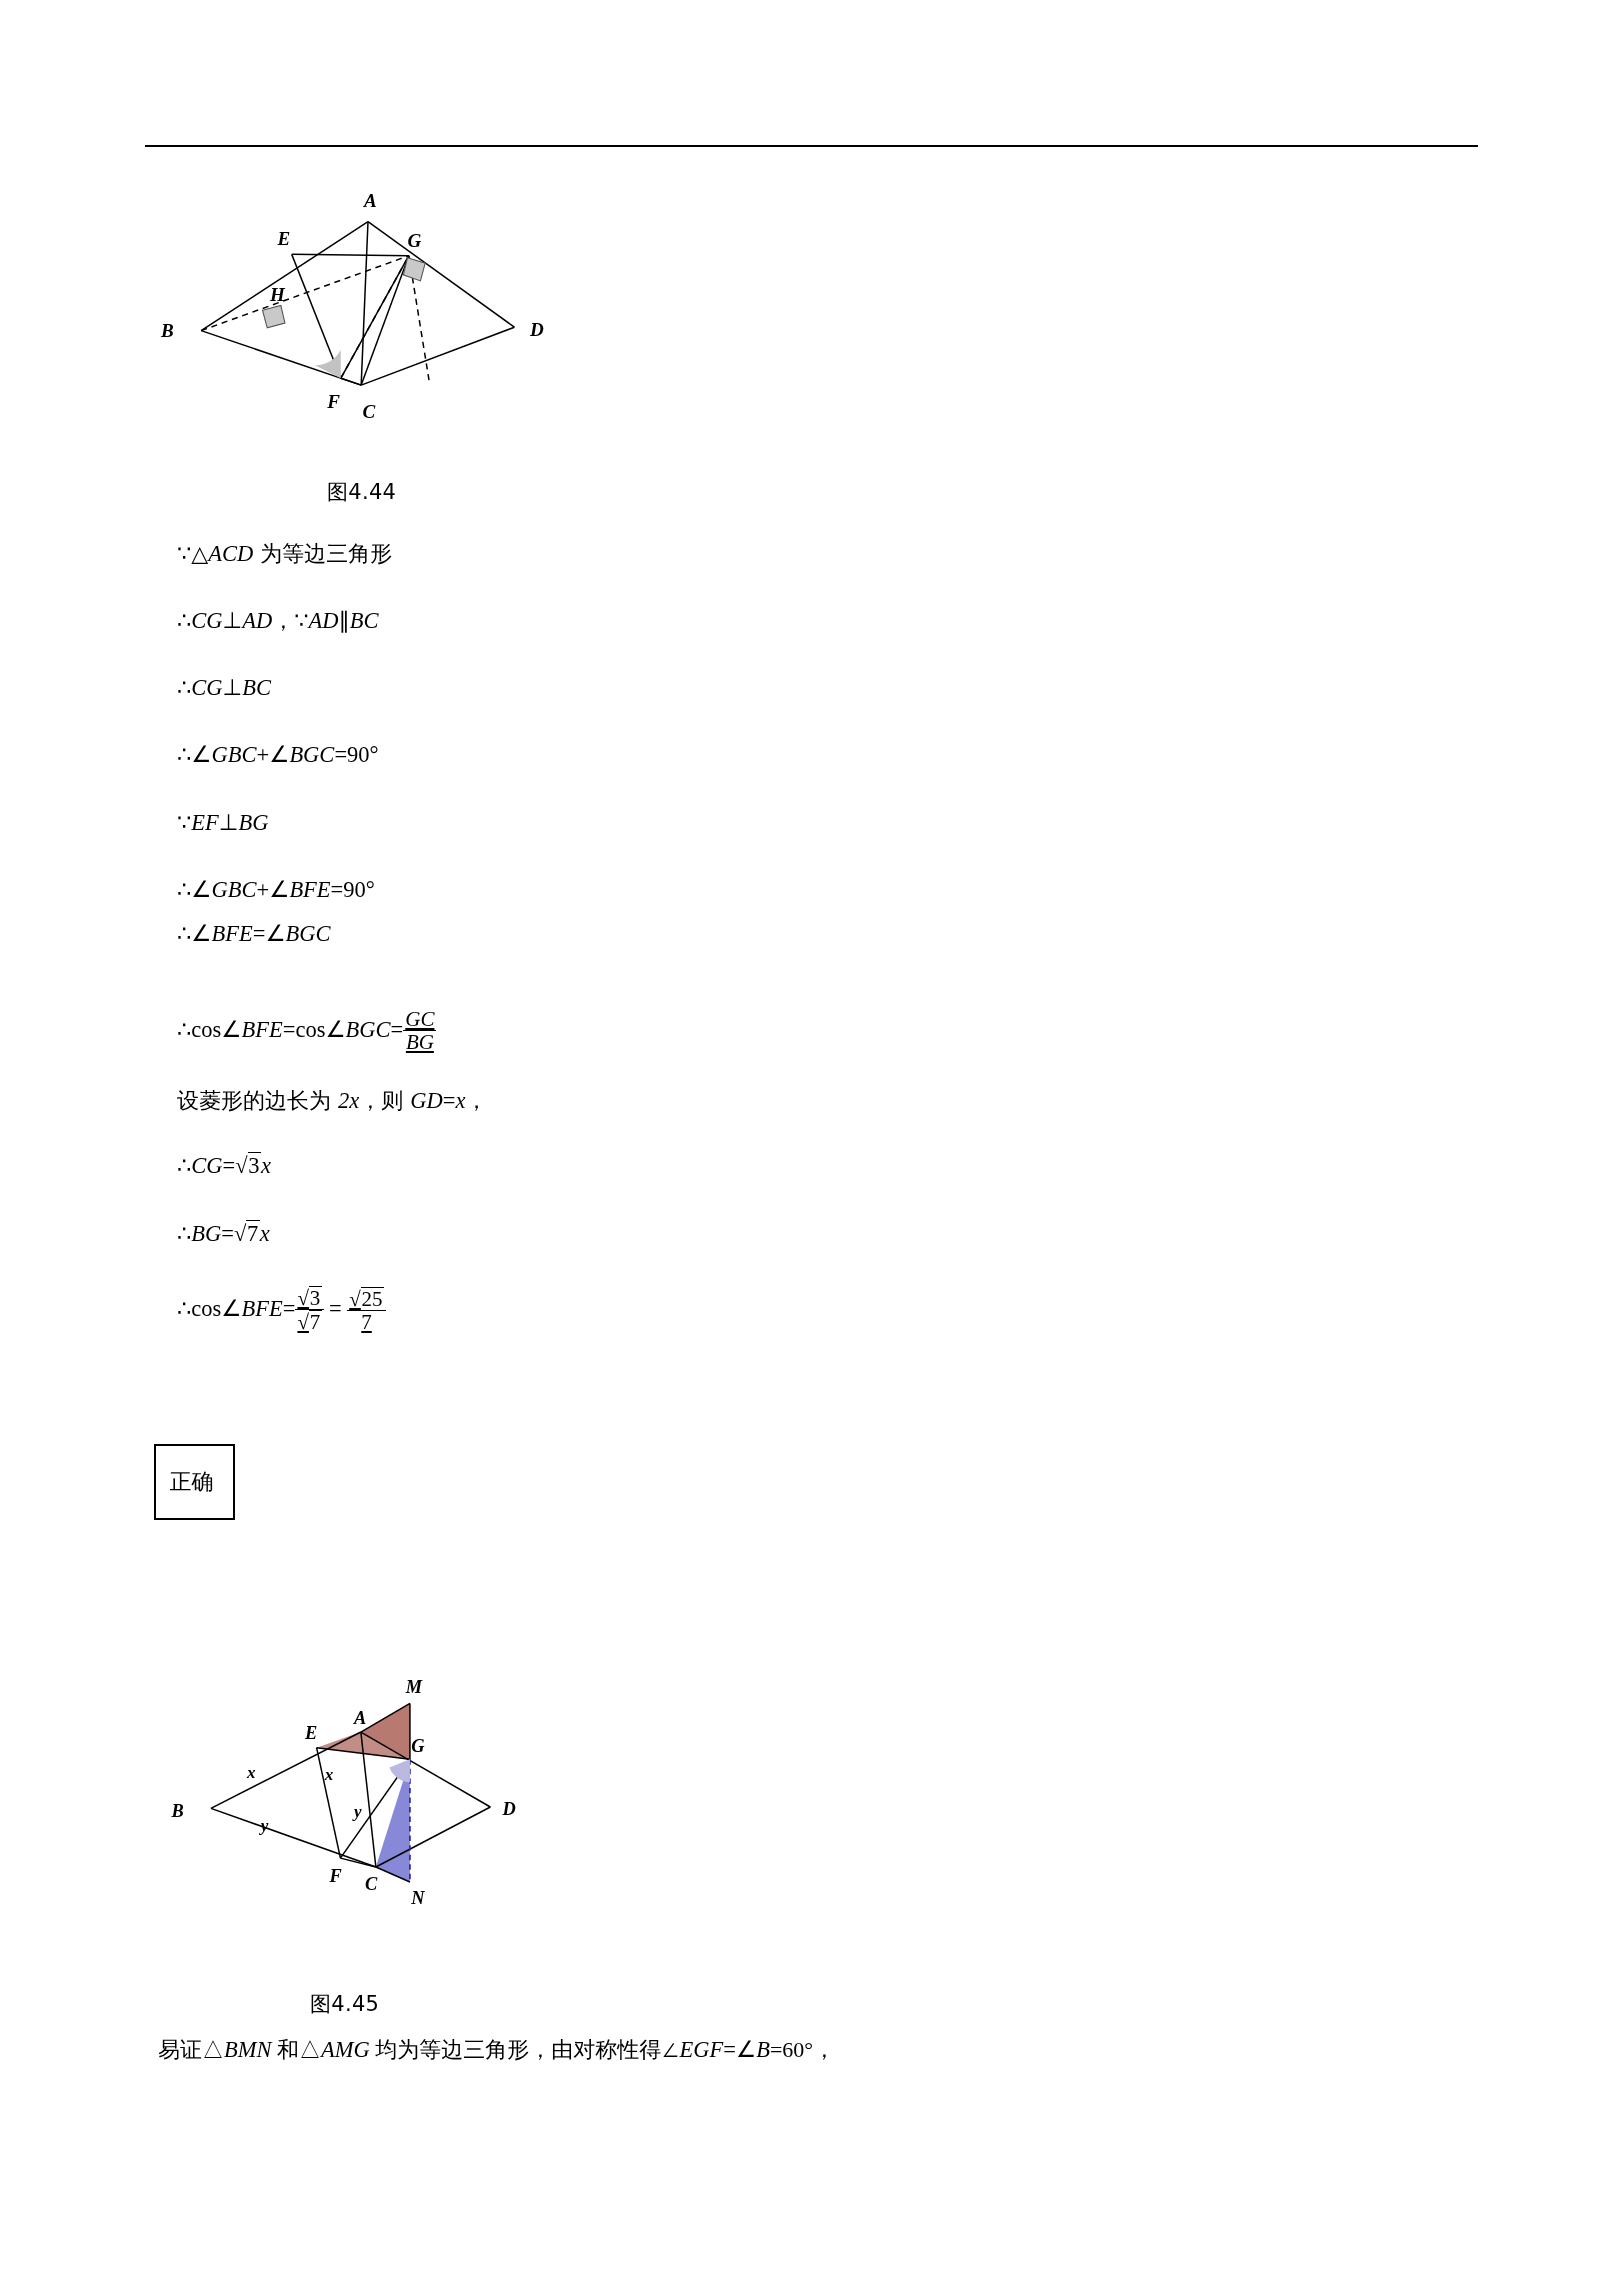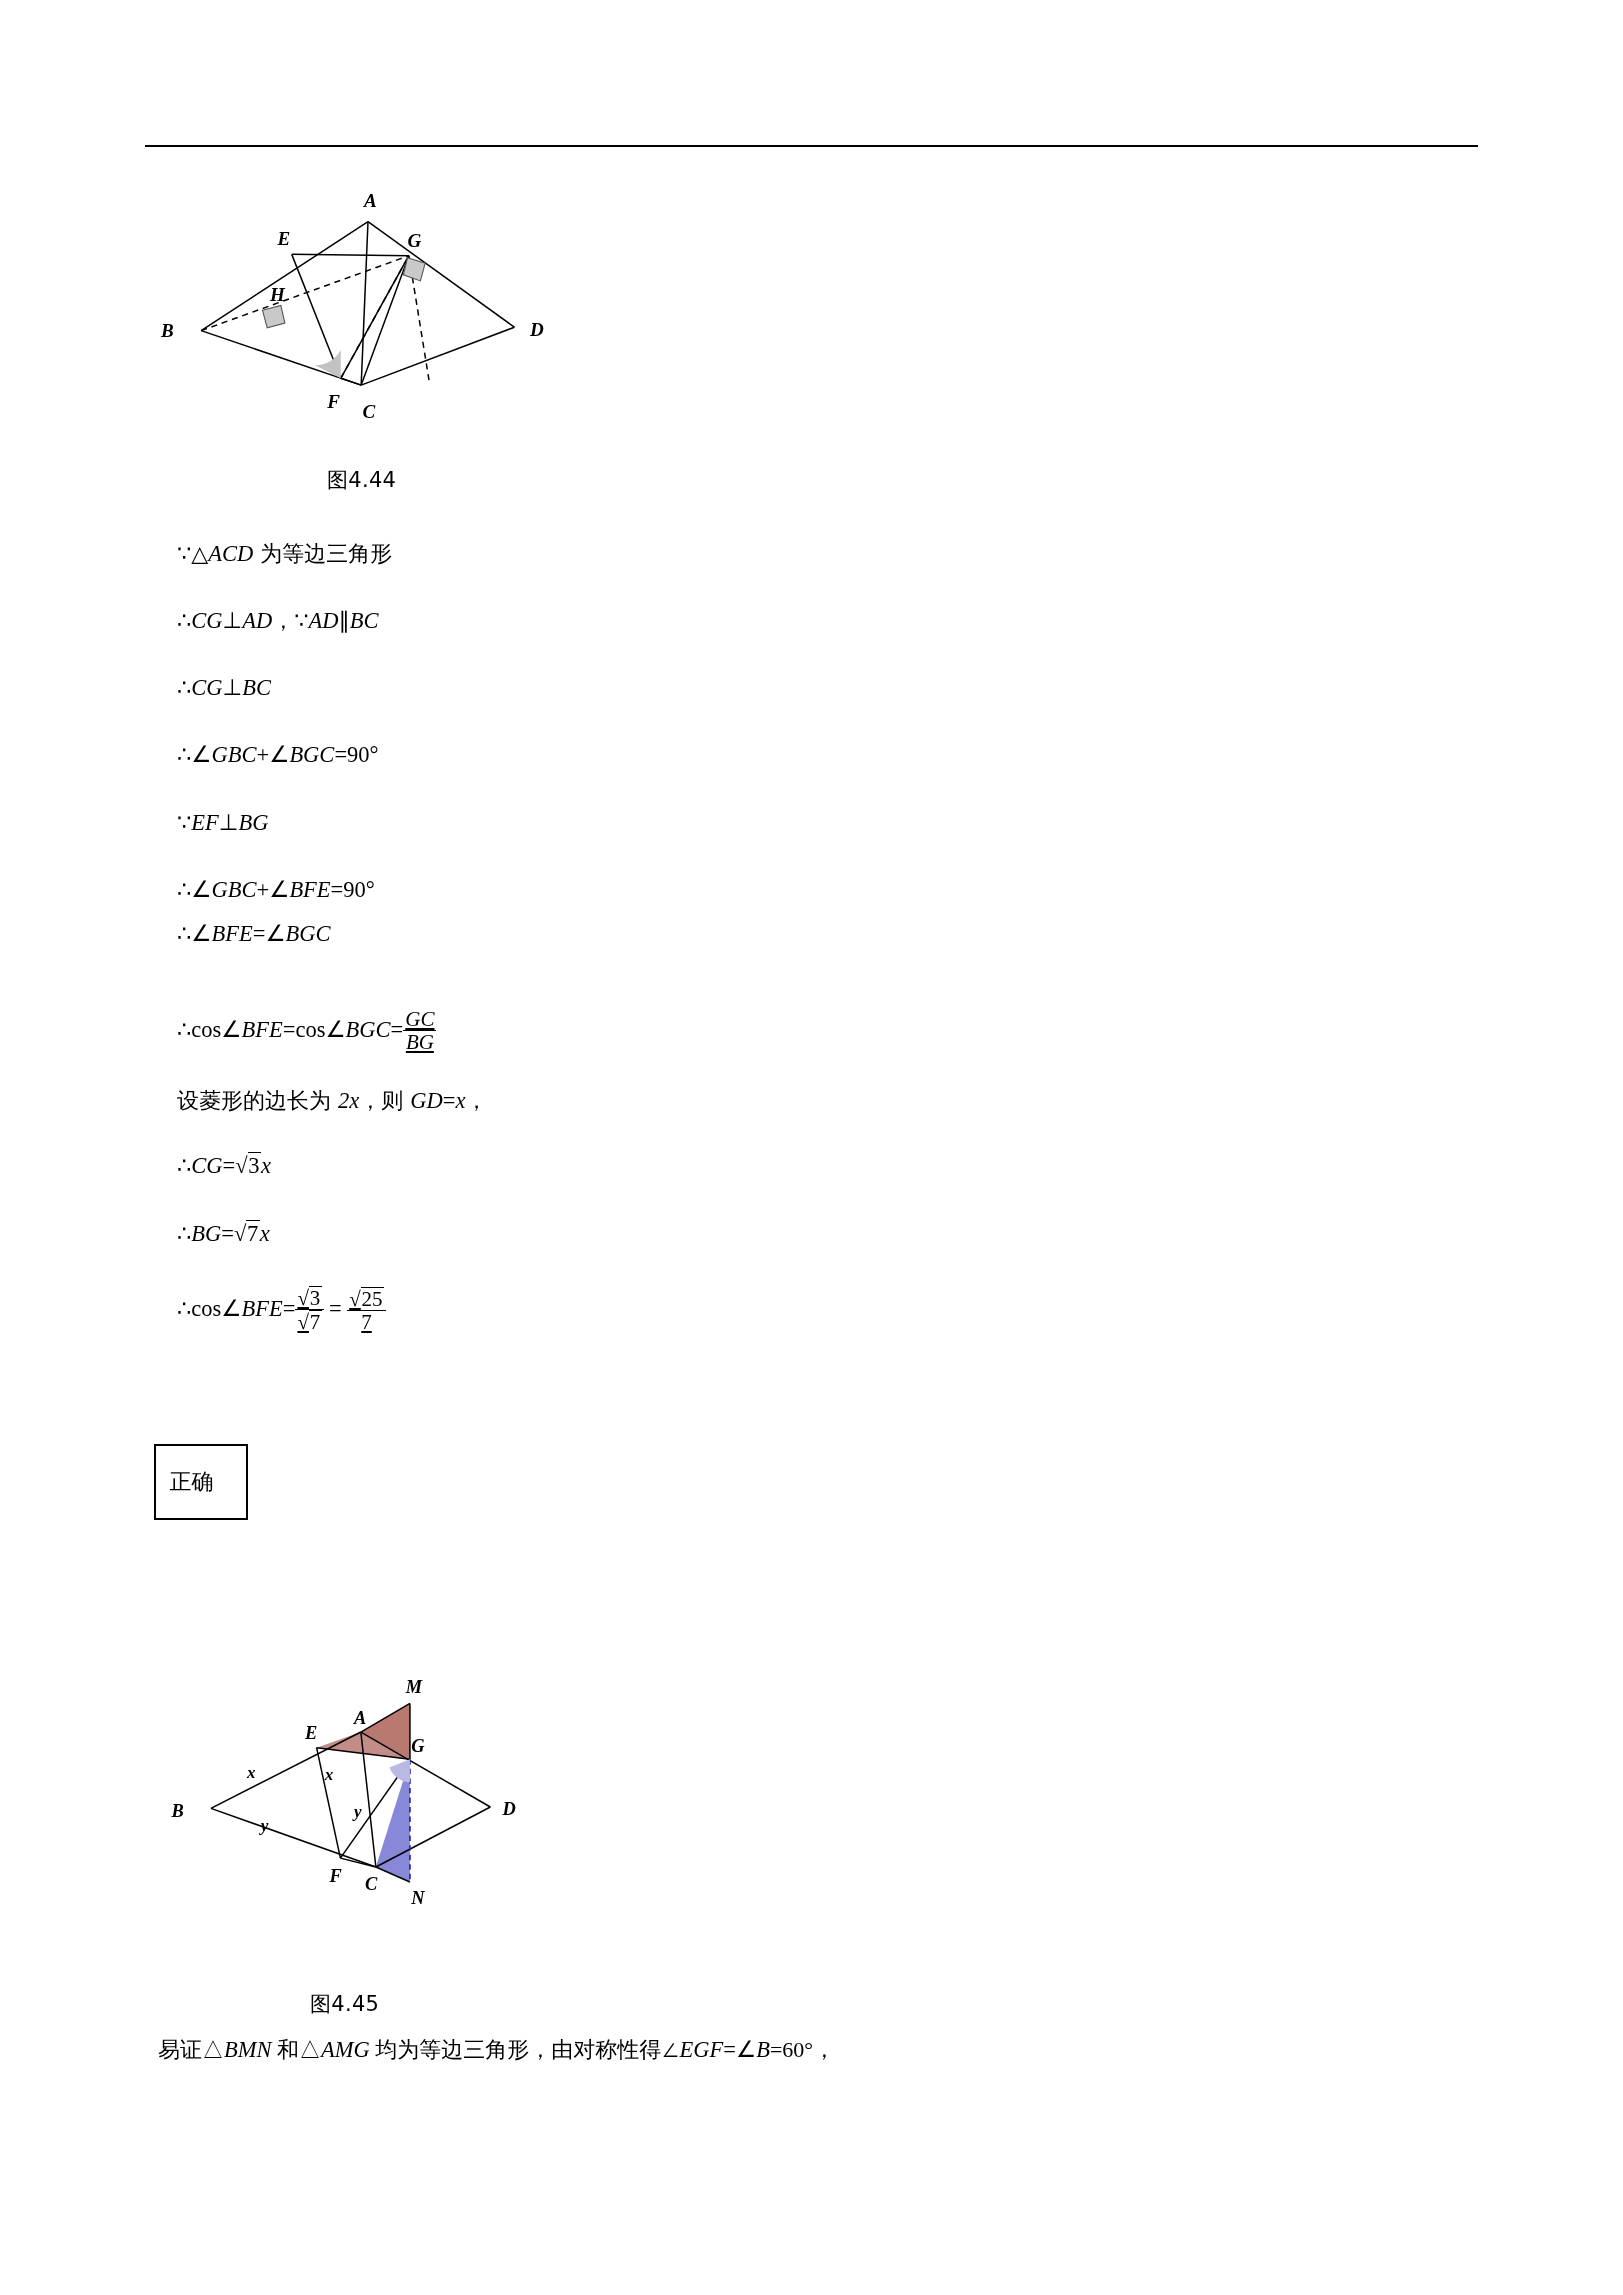--- a/index.html
+++ b/index.html
@@ -33,21 +33,21 @@
   .fig1 {
     position: absolute;
     left: 136px;
     top: 174px;
     width: 464px;
     height: 286px;
   }
   .fig1-cap {
     position: absolute;
     left: 327px;
-    top: 466px;
+    top: 478px;
     font-size: 21px;
     font-family: "DejaVu Sans", sans-serif;
     letter-spacing: 0.3px;
   }
   
   .line {
     position: absolute;
     left: 158px;
     font-size: 22.5px;
     white-space: nowrap;
@@ -71,21 +71,21 @@
   .sqrt {
     display: inline-block;
     position: relative;
   }
   .ovl { border-top: 1px solid #000; padding: 0 1.4px 0 0.7px; display: inline-block; }
   
   .ansbox {
     position: absolute;
     left: 154px;
     top: 1444px;
-    width: 94px;
+    width: 81px;
     height: 76px;
     border: 2px solid #000;
     box-sizing: border-box;
     padding-left: 16px;
   }
   .ansbox span {
     position: absolute;
     left: 13.6px;
     top: 20.5px;
     font-size: 22px;

